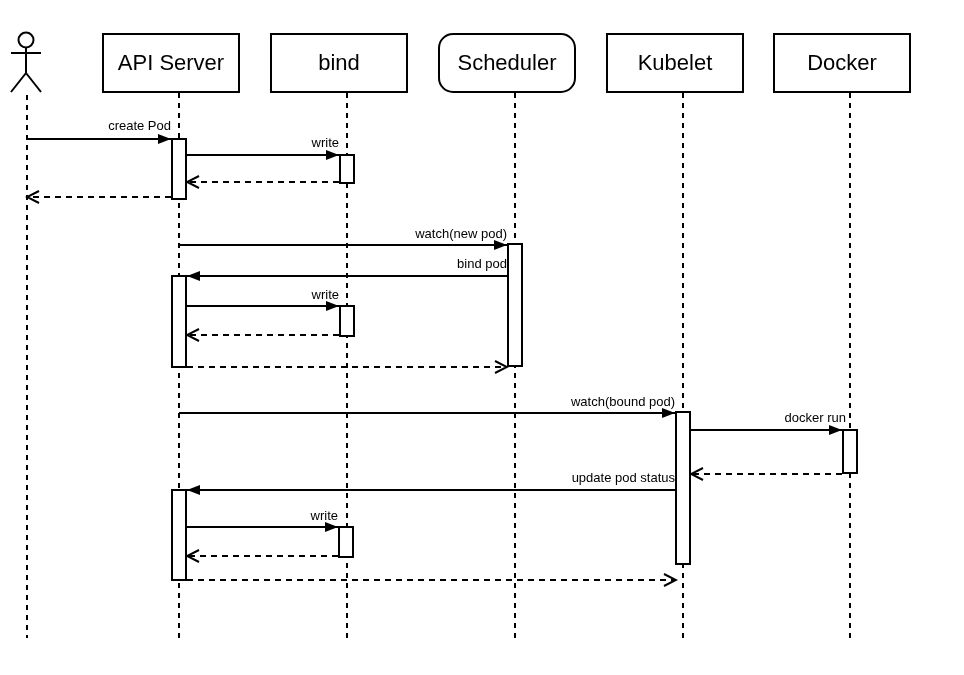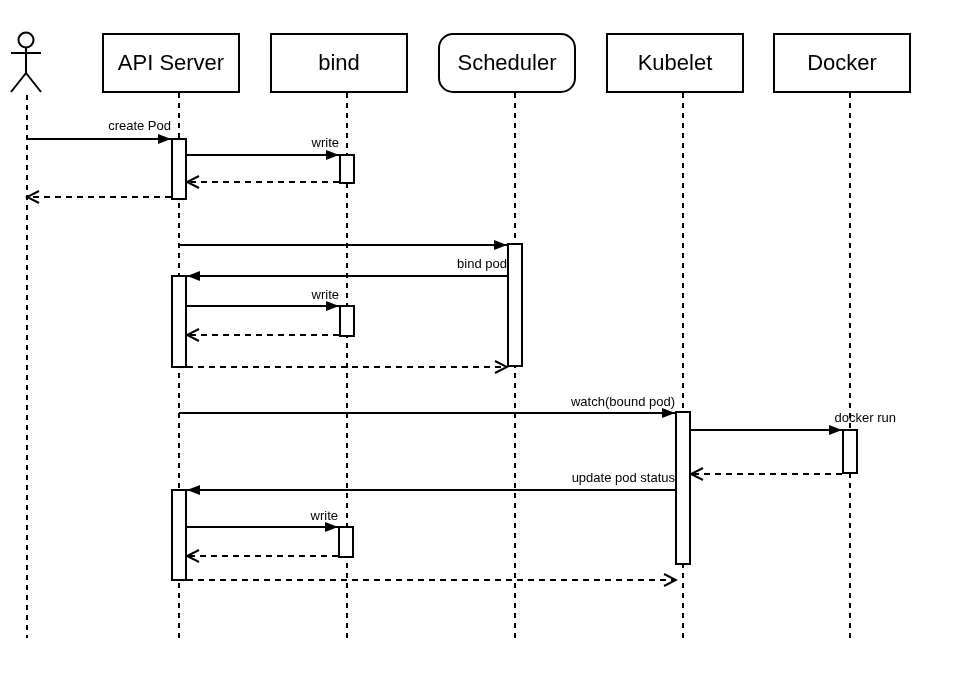--- a/index.html
+++ b/index.html
@@ -114,20 +114,21 @@
     <line x1="691" y1="430" x2="842" y2="430" stroke="#000" stroke-width="2" marker-end="url(#mf)"></line>
     <line x1="842" y1="474" x2="691" y2="474" stroke="#000" stroke-width="2" stroke-dasharray="6,5" marker-end="url(#mo)"></line>
     <line x1="675" y1="490" x2="187" y2="490" stroke="#000" stroke-width="2" marker-end="url(#mf)"></line>
     <line x1="187" y1="527" x2="338" y2="527" stroke="#000" stroke-width="2" marker-end="url(#mf)"></line>
     <line x1="338" y1="556" x2="187" y2="556" stroke="#000" stroke-width="2" stroke-dasharray="6,5" marker-end="url(#mo)"></line>
     <line x1="187" y1="580" x2="676" y2="580" stroke="#000" stroke-width="2" stroke-dasharray="6,5" marker-end="url(#mo)"></line>
   </svg>
 
   <div class="msg-label" style="left:27px;top:117px;width:144px;">create Pod</div>
   <div class="msg-label" style="left:187px;top:134px;width:152px;">write</div>
+  <div class="msg-label" style="left:179px;top:225px;width:328px;">watch(new pod)</div>
   <div class="msg-label" style="left:187px;top:255px;width:320px;">bind pod</div>
   <div class="msg-label" style="left:187px;top:286px;width:152px;">write</div>
   <div class="msg-label" style="left:179px;top:393px;width:496px;">watch(bound pod)</div>
-  <div class="msg-label" style="left:729px;top:409px;width:151px;padding-left:16px;">docker run</div>
+  <div class="msg-label" style="left:679px;top:409px;width:151px;padding-left:16px;">docker run</div>
   <div class="msg-label" style="left:187px;top:469px;width:488px;">update pod status</div>
   <div class="msg-label" style="left:187px;top:507px;width:151px;">write</div>
 
 </div>
 
 </body></html>

